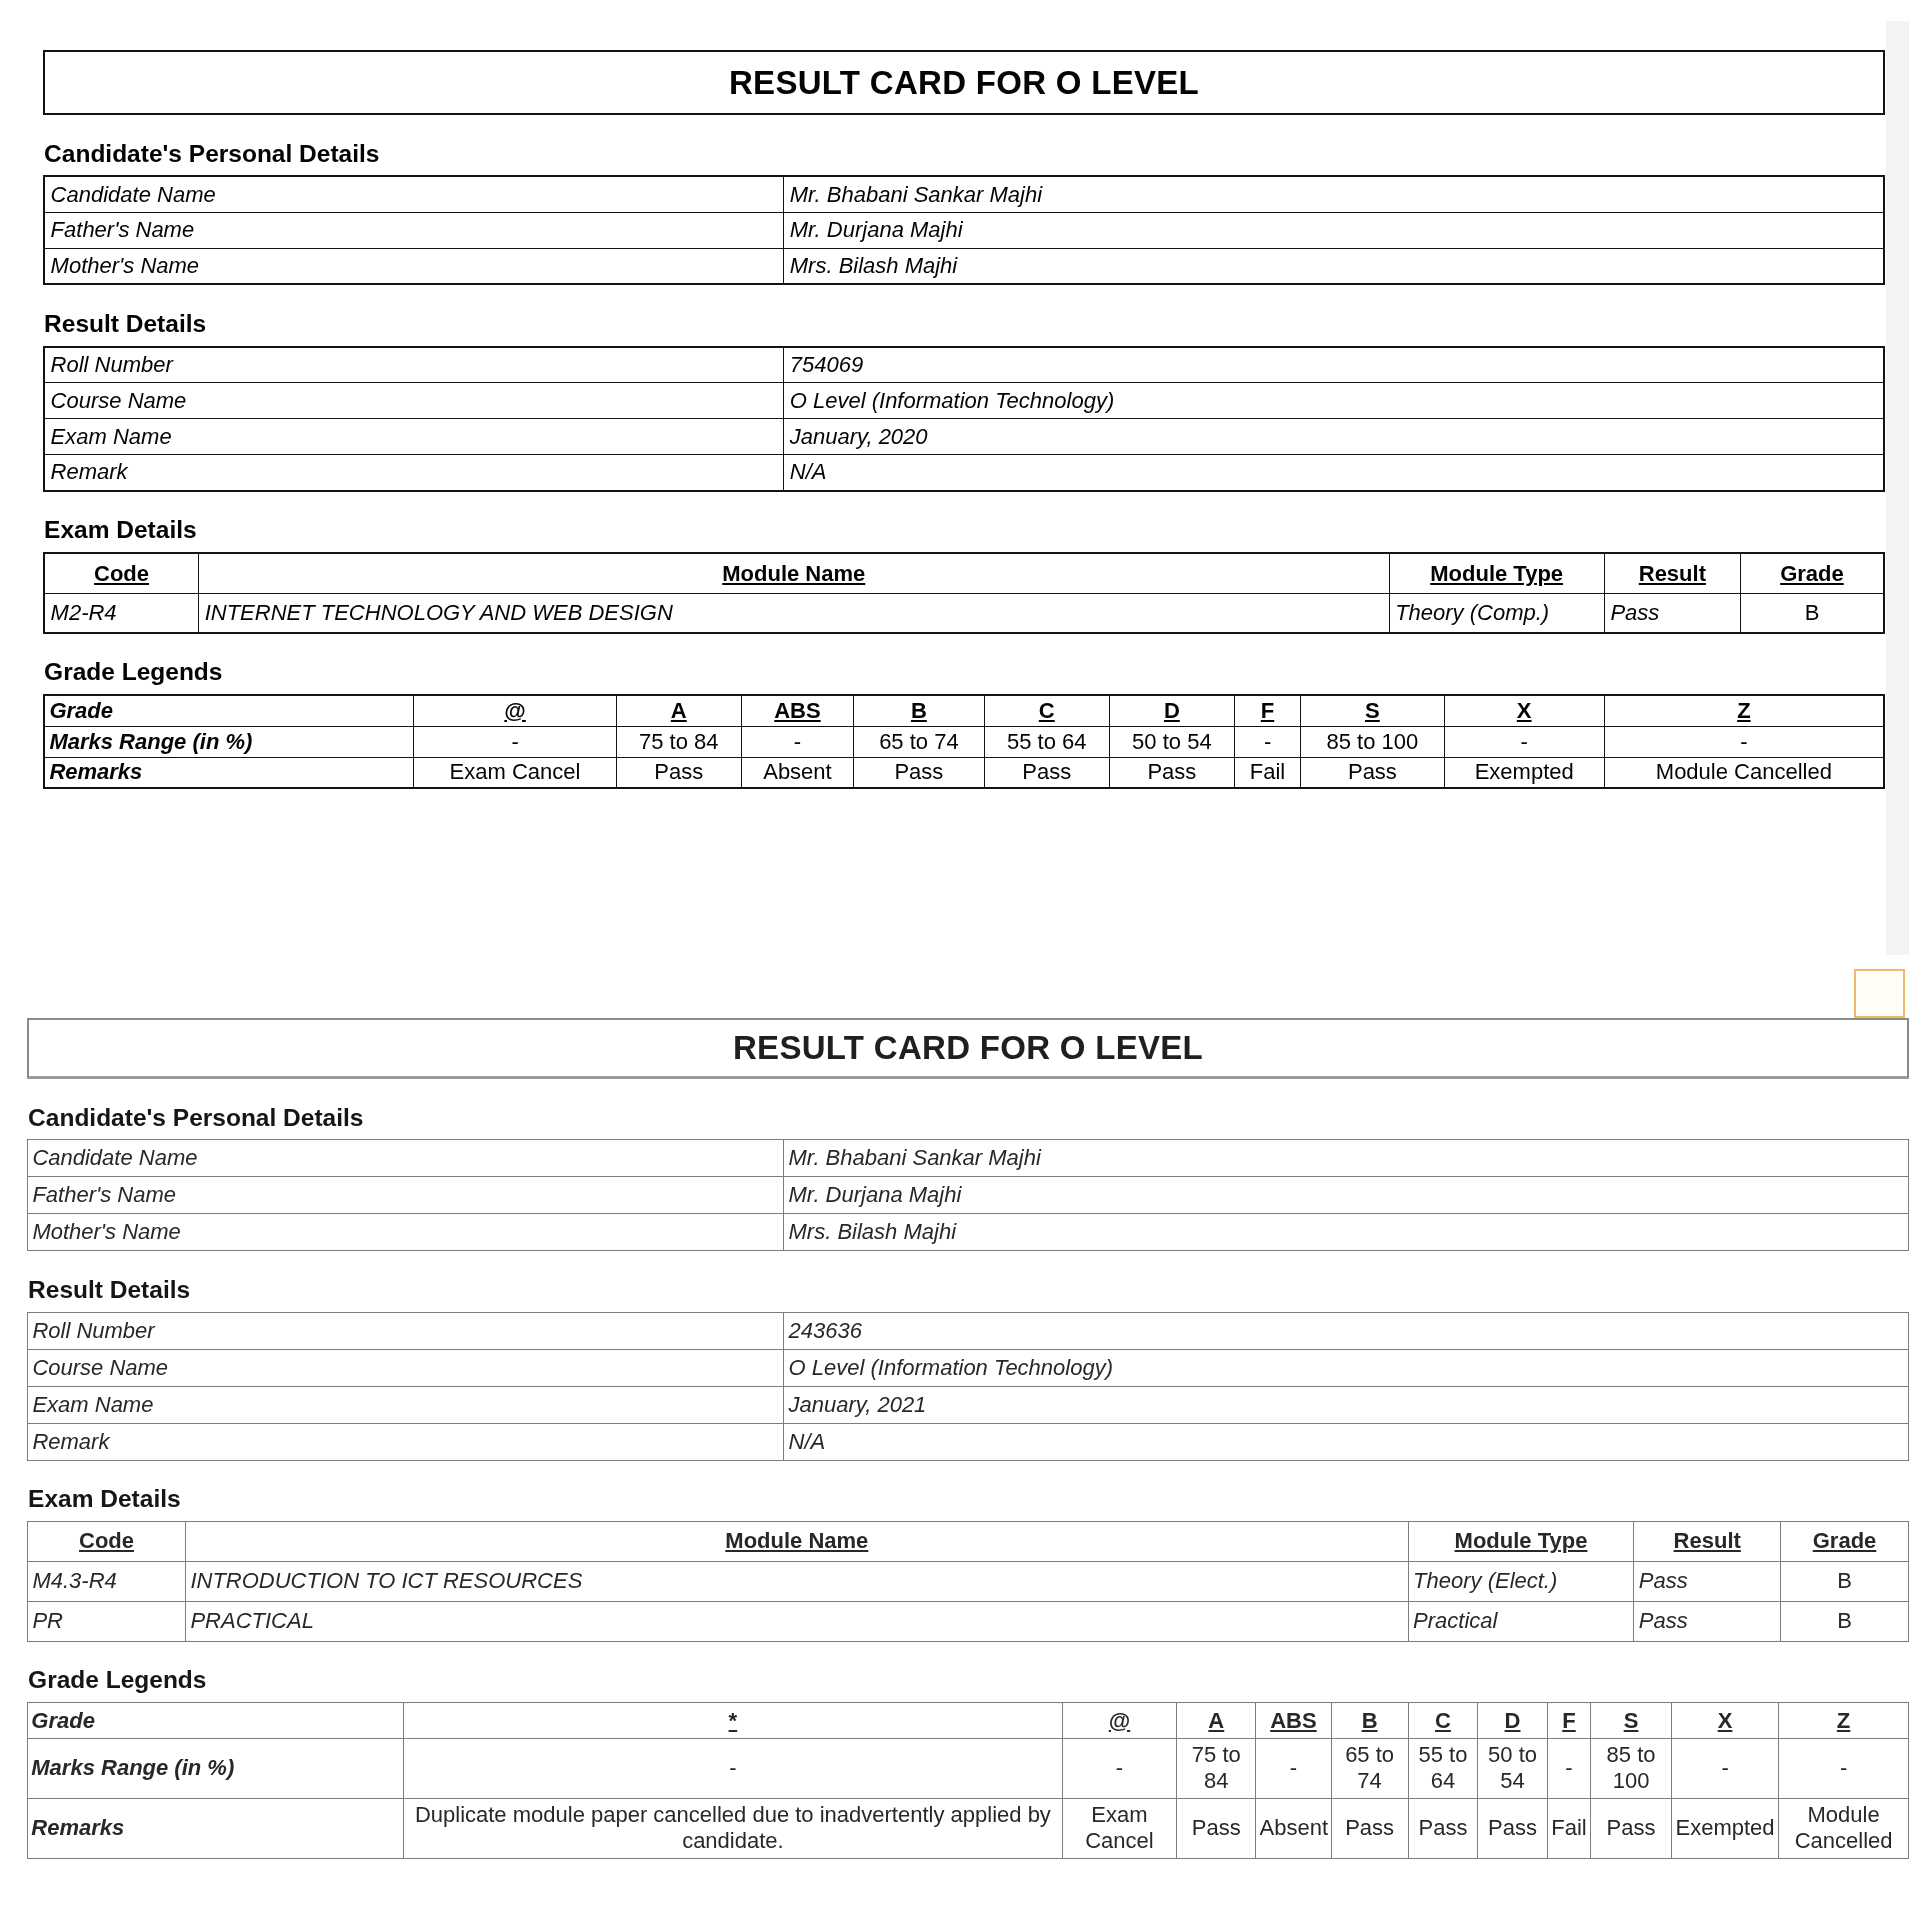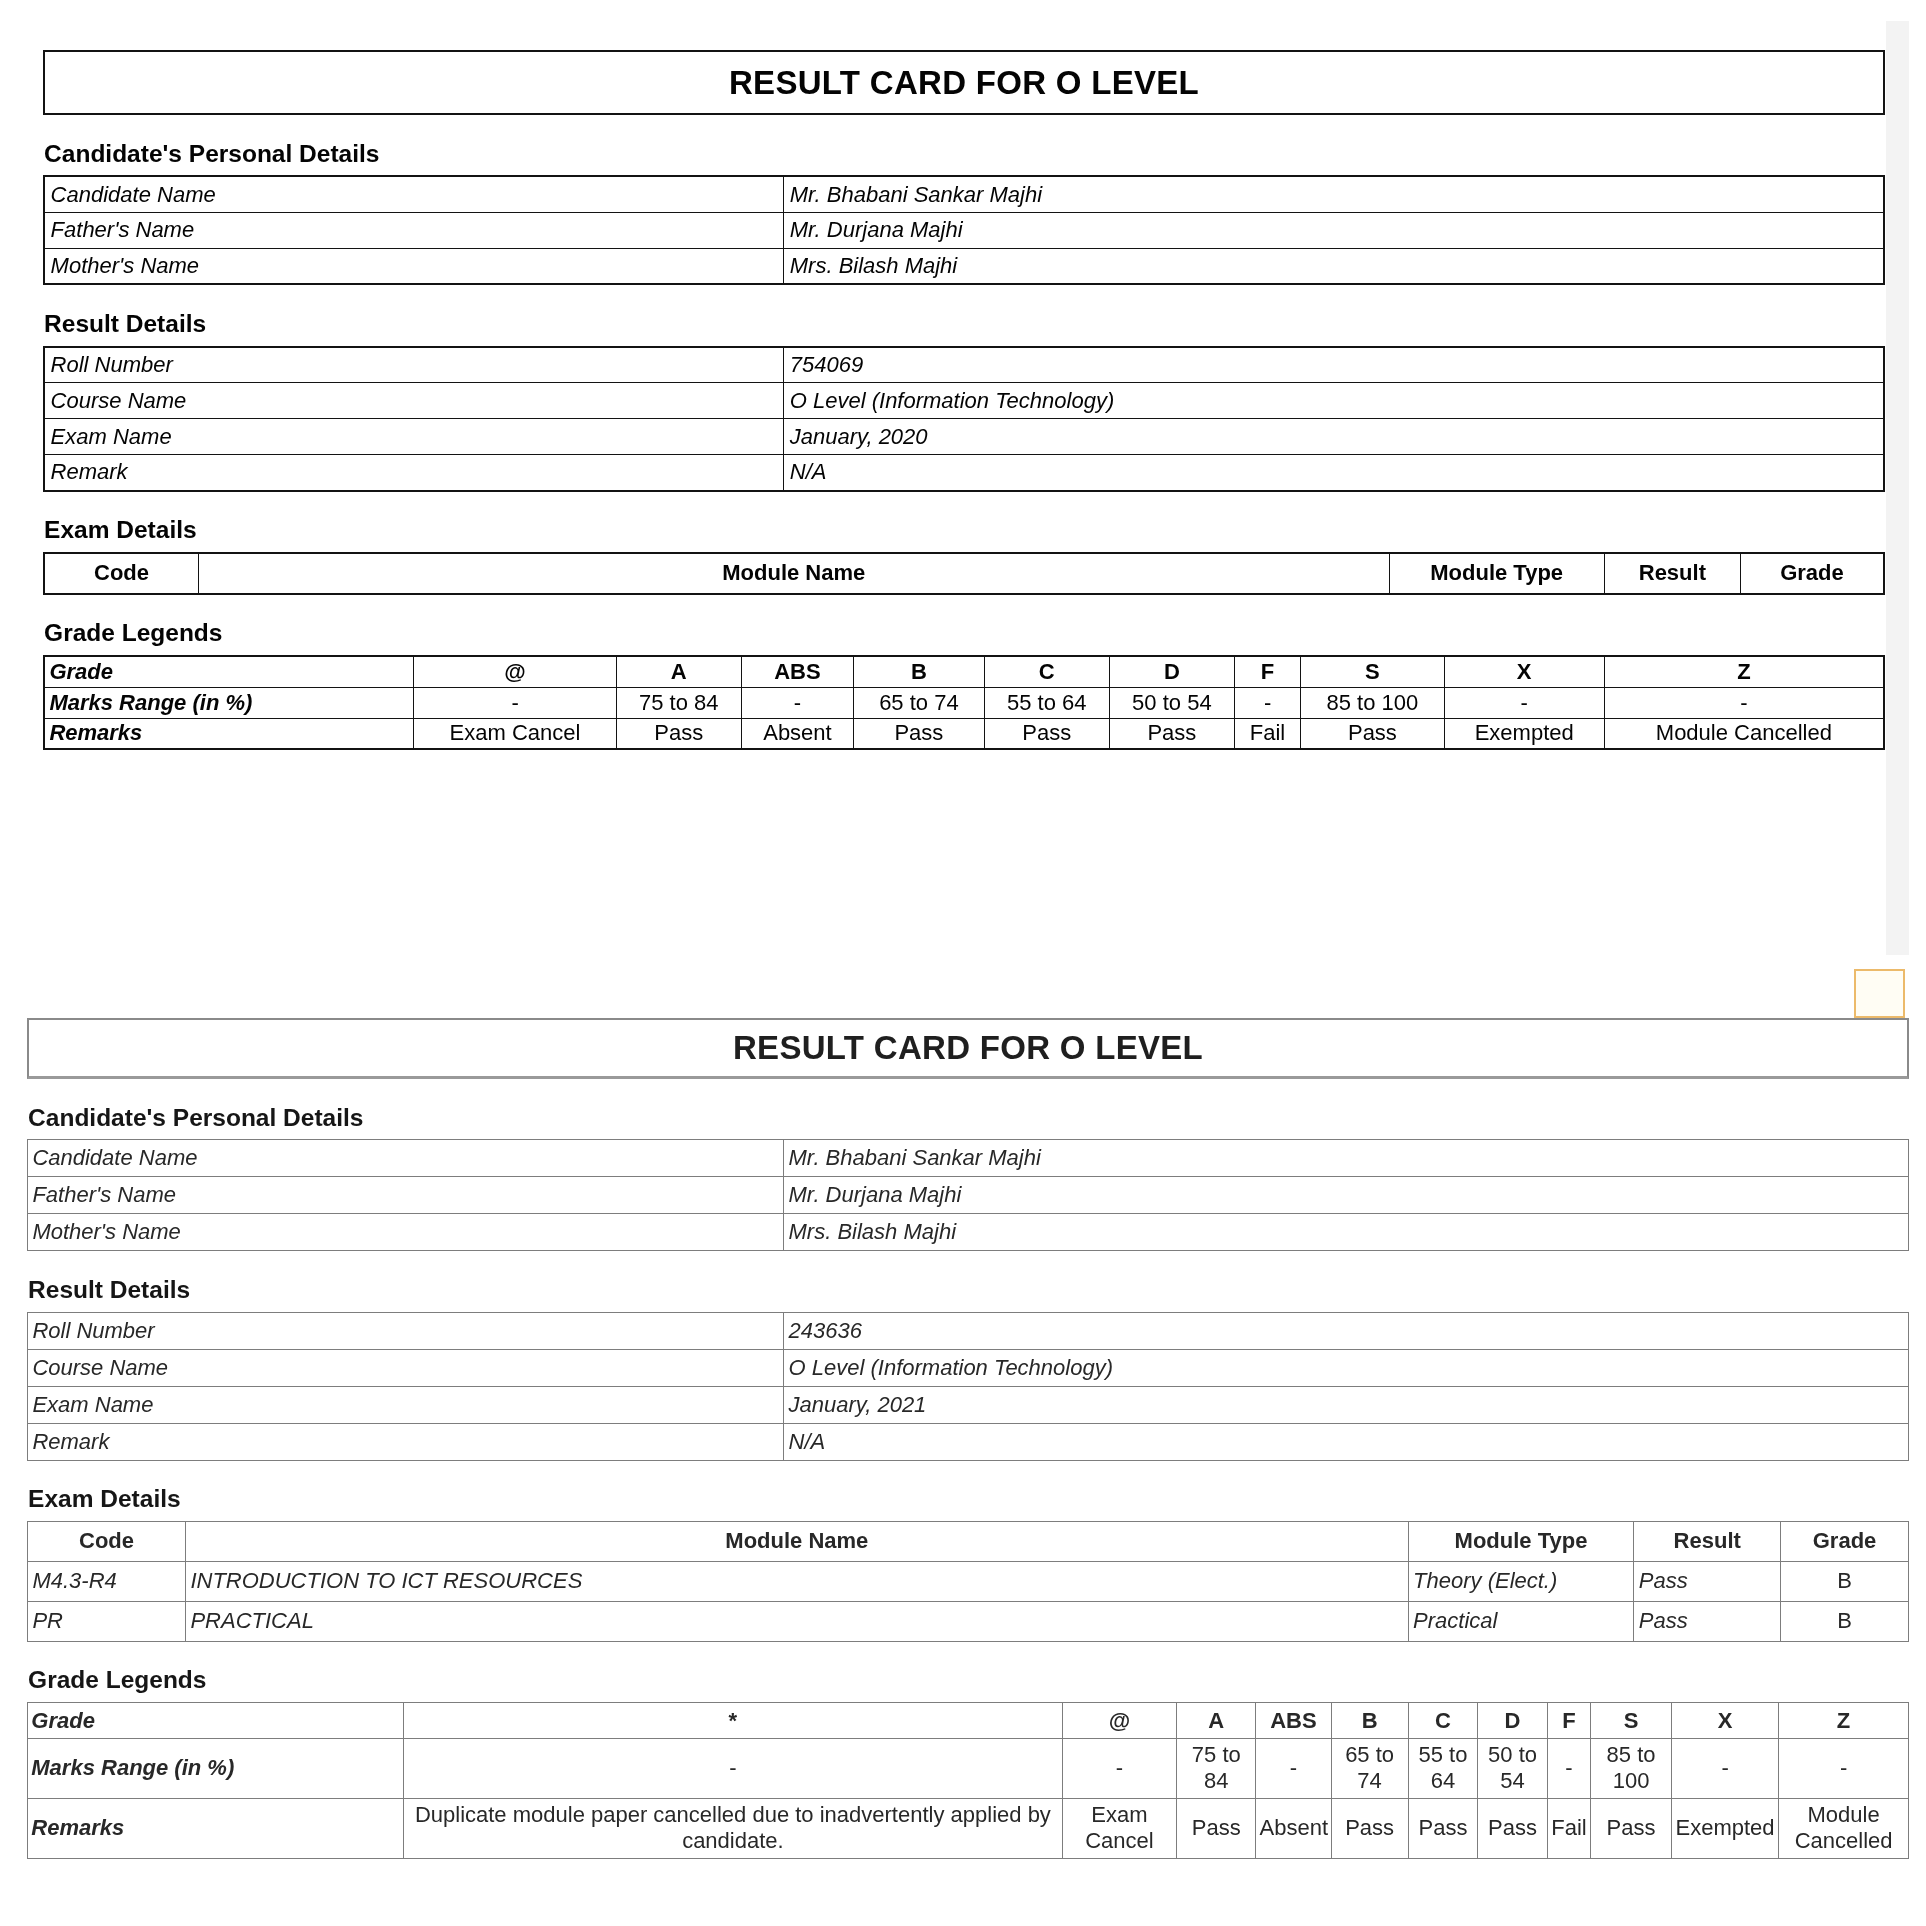--- a/index.html
+++ b/index.html
@@ -16,21 +16,21 @@
     display: flex; align-items: center; justify-content: center;
     height: 62px;
     font-weight: bold; font-size: 33px; letter-spacing: 0.3px;
   }
   h2.section {
     font-size: 24.5px; font-weight: bold;
     margin: 24.5px 0 7.8px 1.1px;
   }
   table { width: 100%; border-collapse: collapse; table-layout: fixed; }
   td, th { vertical-align: middle; font-size: 22px; line-height: 1.18; }
-  th { font-weight: bold; text-align: center; }
+  th { font-weight: bold; text-align: center; text-decoration: underline; }
   .lbl { text-align: left; font-style: italic; }
   .ctr { text-align: center; }
   .bold { font-weight: bold; }
 
   
   .c1 { left: 43px; top: 50px; width: 1842px; color: #040404; }
   .c1 .titlebox { border: 2.8px solid #131313; height: 65px; }
   .c1 table { border: 2.2px solid #131313; }
   .c1 td, .c1 th { border: 1.7px solid #131313; padding: 2.2px 5.6px; }
   .c1 .kv td { height: 36px; }
@@ -134,20 +134,27 @@
         <col style="width:7.8%">
     </colgroup>
     <tbody>
         <tr>
       <th>Code</th>
       <th>Module Name</th>
       <th>Module Type</th>
       <th>Result</th>
       <th>Grade</th>
     </tr>
+    <tr>
+      <td class="lbl">M2-R4</td>
+      <td class="lbl">INTERNET TECHNOLOGY AND WEB DESIGN</td>
+      <td class="lbl">Theory (Comp.)</td>
+      <td class="lbl">Pass</td>
+      <td class="ctr">B</td>
+    </tr>
   </tbody>
     </table>
 
   <h2 class="section">Grade Legends</h2>
   <table class="legends">
     <colgroup>
       <col style="width:20.1%">
         <col style="width:11.0%">
         <col style="width:6.8%">
         <col style="width:6.1%">

